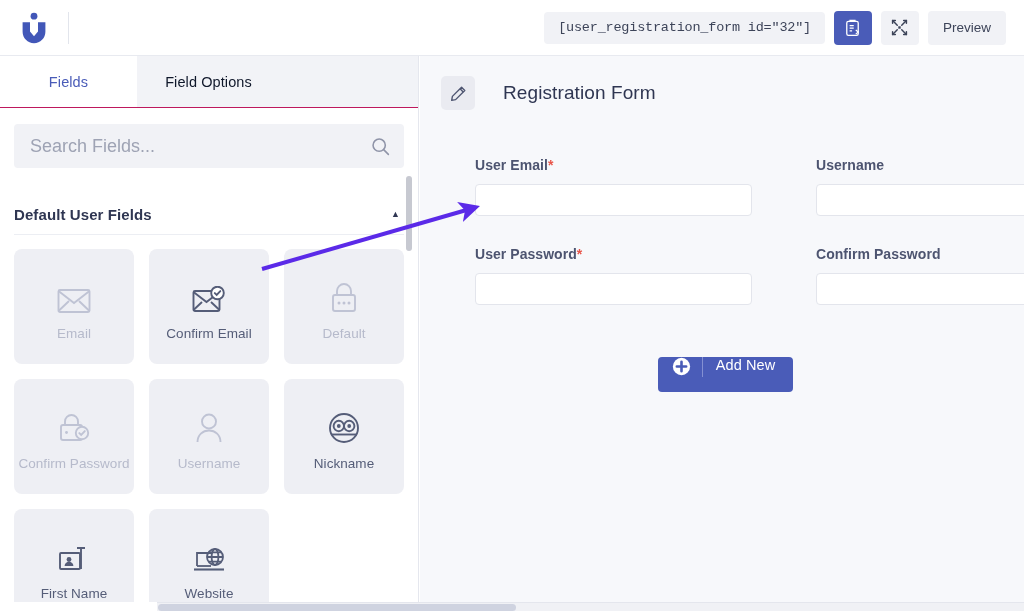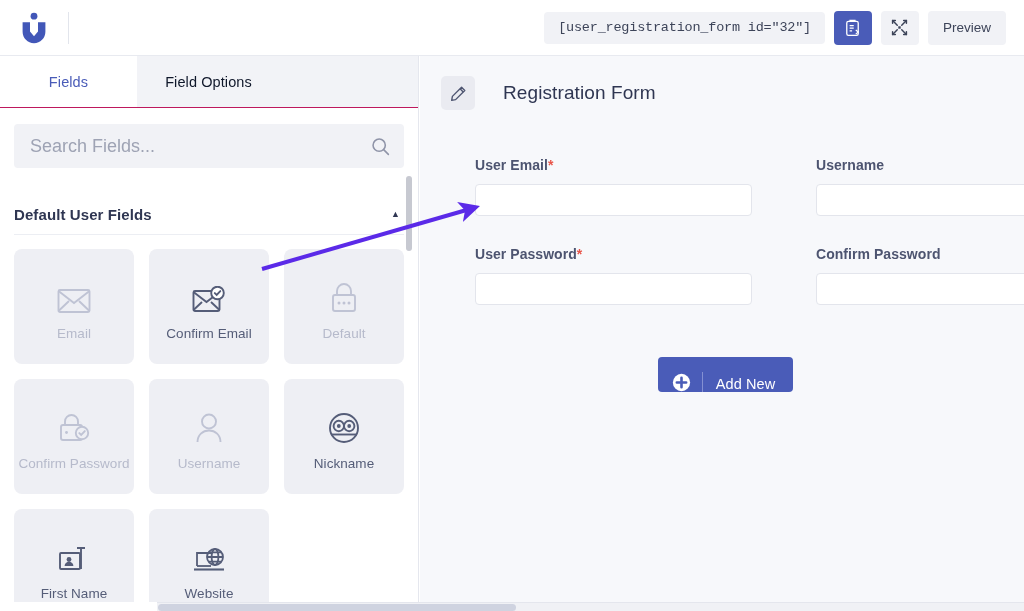--- a/index.html
+++ b/index.html
@@ -307,21 +307,21 @@
     justify-content: center;
     padding-top: 22px;
     padding-right: 48px;
   }
   .addnew-btn {
     height: 35px;
     background: #4a5cb8;
     border: none;
     border-radius: 4px;
     display: flex;
-    align-items: flex-end;
+    align-items: flex-start;
     color: #ffffff;
     cursor: pointer;
     padding: 0 18px 0 14px;
   }
   .addnew-sep {
     width: 1px;
     height: 20px;
     background: #8490d2;
     margin: 0 13px 0 11px;
   }

